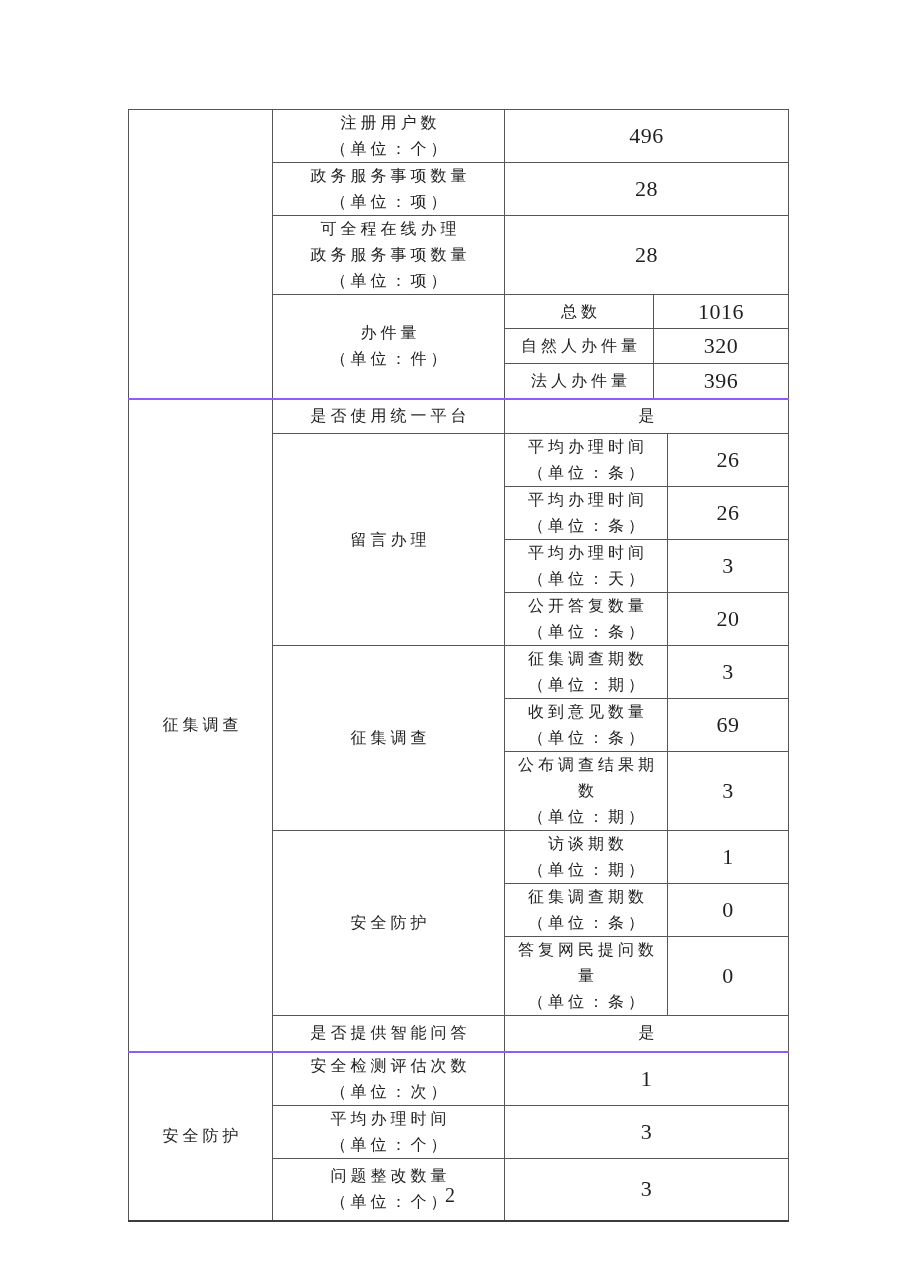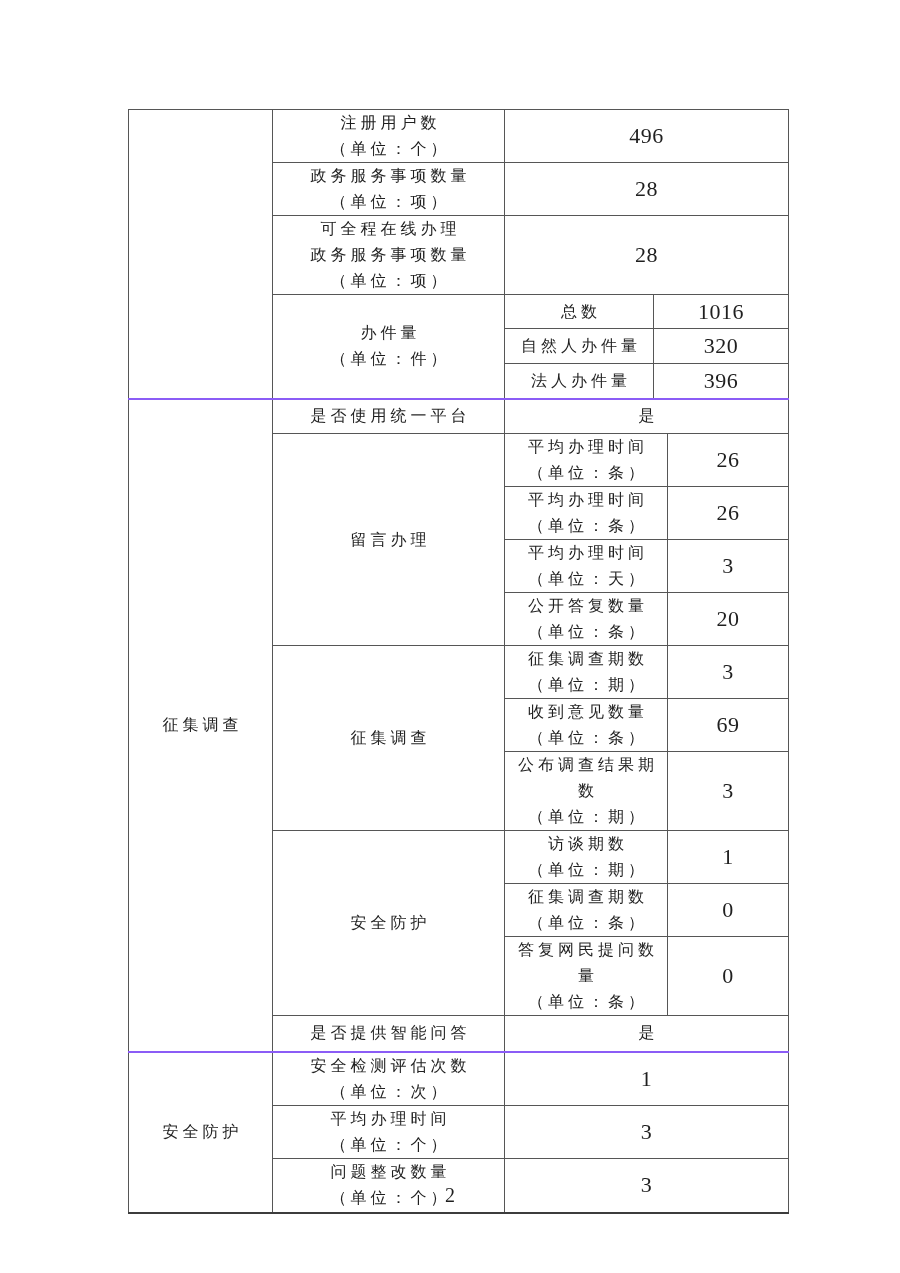--- a/index.html
+++ b/index.html
@@ -178,21 +178,21 @@
         </td>
         <td class="val" colspan="3">1</td>
       </tr>
       <tr style="height:52px">
         <td class="lbl">
           <div class="ln">平均办理时间</div>
           <div class="ln">（单位：个）</div>
         </td>
         <td class="val" colspan="3">3</td>
       </tr>
-      <tr style="height:55px">
+      <tr style="height:63px">
         <td class="lbl">
           <div class="ln">问题整改数量</div>
           <div class="ln">（单位：个）</div>
         </td>
         <td class="val" colspan="3">3</td>
       </tr>
     </tbody>
   </table>
 
   <div class="page-number">2</div>

